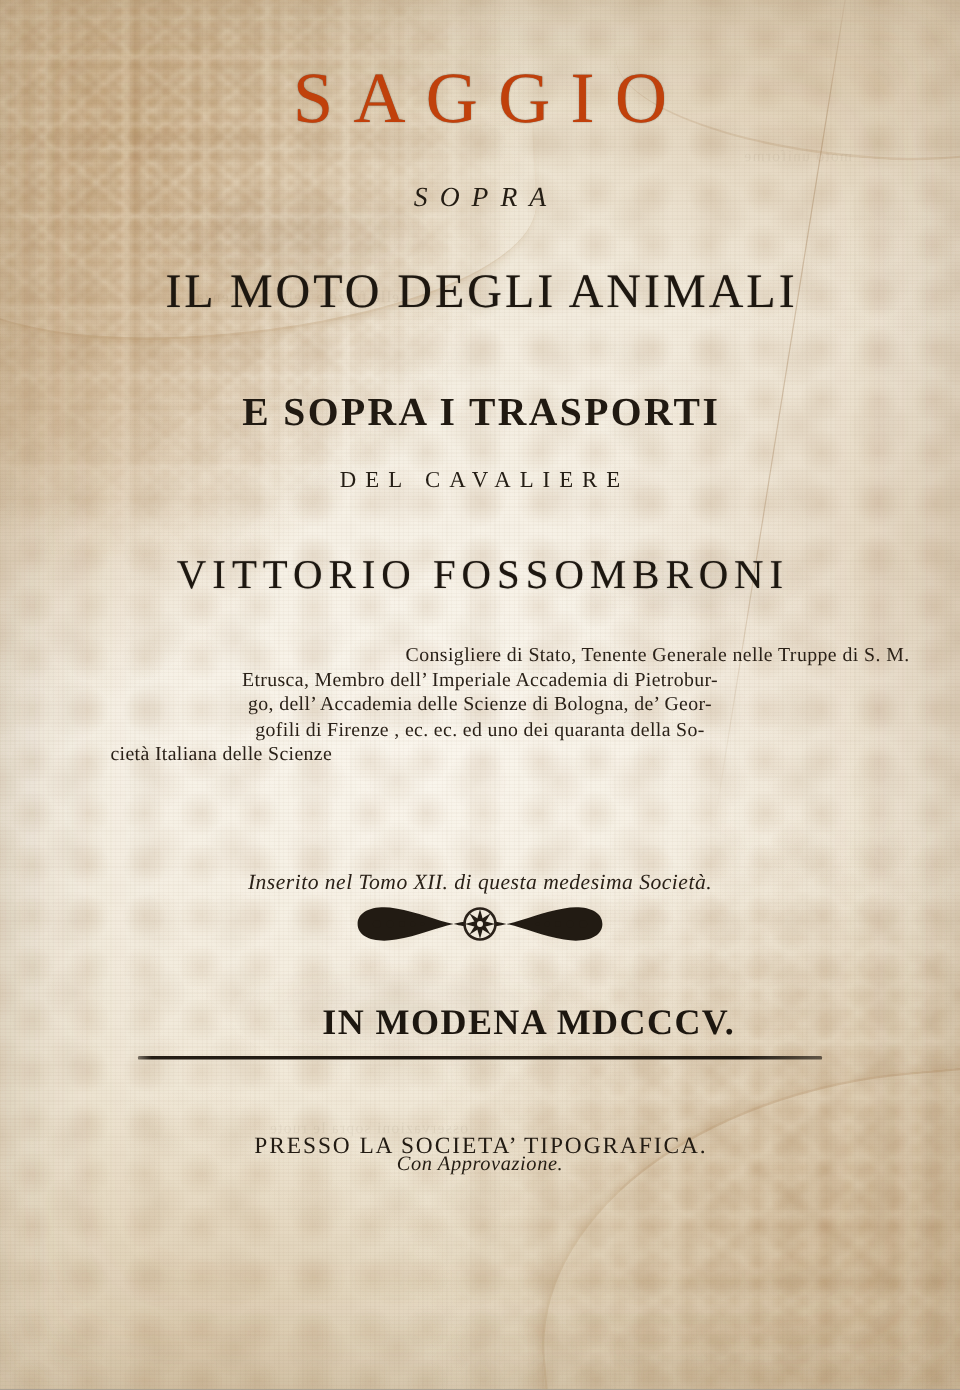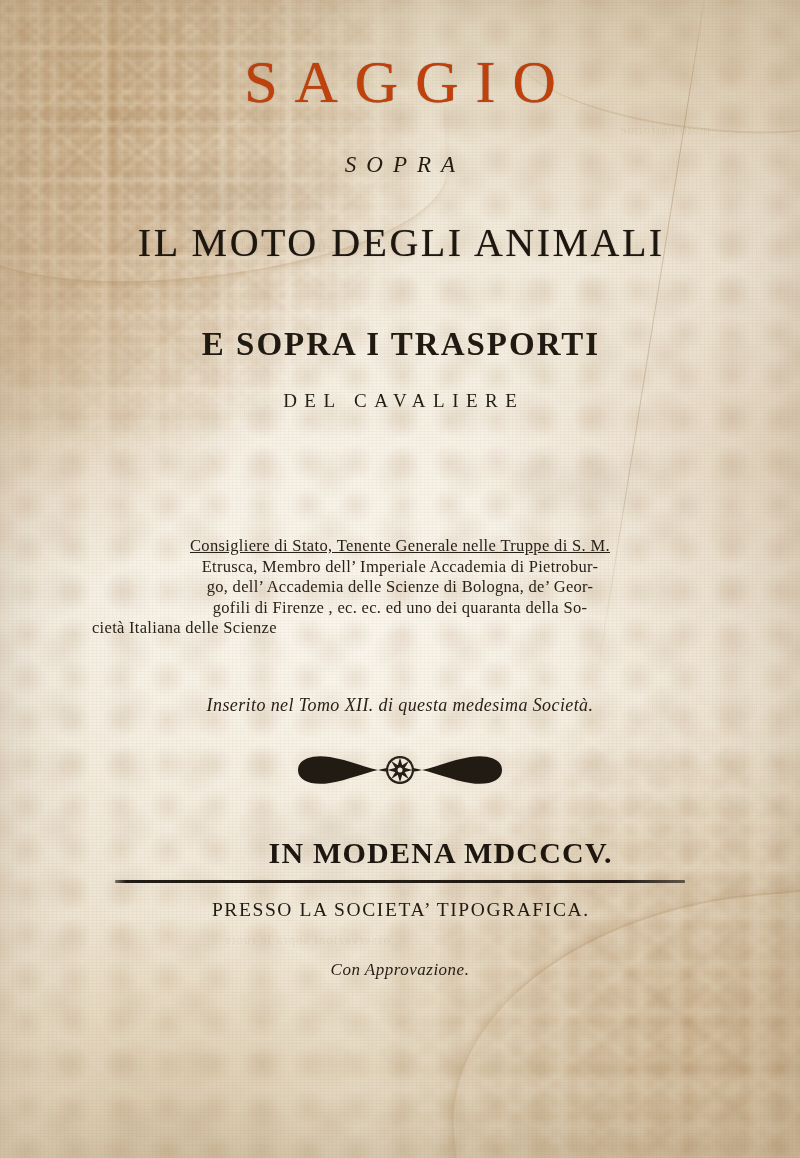--- a/index.html
+++ b/index.html
@@ -217,26 +217,26 @@
 
   .credentials {
     top: 536px;
     font-size: 16.5px;
     line-height: 20.5px;
     color: #2a2118;
     padding: 0 42px;
     box-sizing: border-box;
   }
   .credentials .cl { display: block; white-space: pre; }
-  .cl-1 { text-align: center; letter-spacing: 0.35px; text-decoration: underline; }
+  .cl-1 { text-align: right; letter-spacing: 0.35px; }
   .cl-2, .cl-3, .cl-4 { text-align: center; letter-spacing: 0.3px; }
   .cl-5 { text-align: left; padding-left: 50px; letter-spacing: 0.3px; }
 
   .inserted {
-    top: 695px;
+    top: 725px;
     font-size: 18px;
     font-style: italic;
     letter-spacing: 0.4px;
     color: #2a2118;
   }
 
   
   .ornament-wrap {
     top: 748px;
     display: flex;
@@ -268,21 +268,21 @@
       rgba(35,28,20,0.55) 0%,
       #241d15 2%,
       #1d1710 40%,
       #241d15 52%,
       #1d1710 88%,
       rgba(35,28,20,0.65) 100%);
     border-radius: 1px;
   }
 
   .publisher {
-    top: 899px;
+    top: 945px;
     font-size: 19.5px;
     letter-spacing: 1.6px;
     text-indent: 1.6px;
     color: #221b13;
   }
 
   .approval {
     top: 960px;
     font-size: 17px;
     font-style: italic;
@@ -329,20 +329,21 @@
     <div class="line title-main">SAGGIO</div>
 
     <div class="line title-sopra">SOPRA</div>
 
     <div class="line title-subject">IL MOTO DEGLI ANIMALI</div>
 
     <div class="line title-subject2">E SOPRA I TRASPORTI</div>
 
     <div class="line title-del">DEL CAVALIERE</div>
 
+    <div class="line title-author">VITTORIO FOSSOMBRONI</div>
 
     <div class="line credentials">
       <span class="cl cl-1">Consigliere di Stato, Tenente Generale nelle Truppe di S. M.</span>
       <span class="cl cl-2">Etrusca, Membro dell’ Imperiale Accademia di Pietrobur-</span>
       <span class="cl cl-3">go, dell’ Accademia delle Scienze di Bologna, de’ Geor-</span>
       <span class="cl cl-4">gofili di Firenze , ec. ec. ed uno dei quaranta della So-</span>
       <span class="cl cl-5">cietà Italiana delle Scienze</span>
     </div>
 
     <div class="line inserted">Inserito nel Tomo XII. di questa medesima Società.</div>

